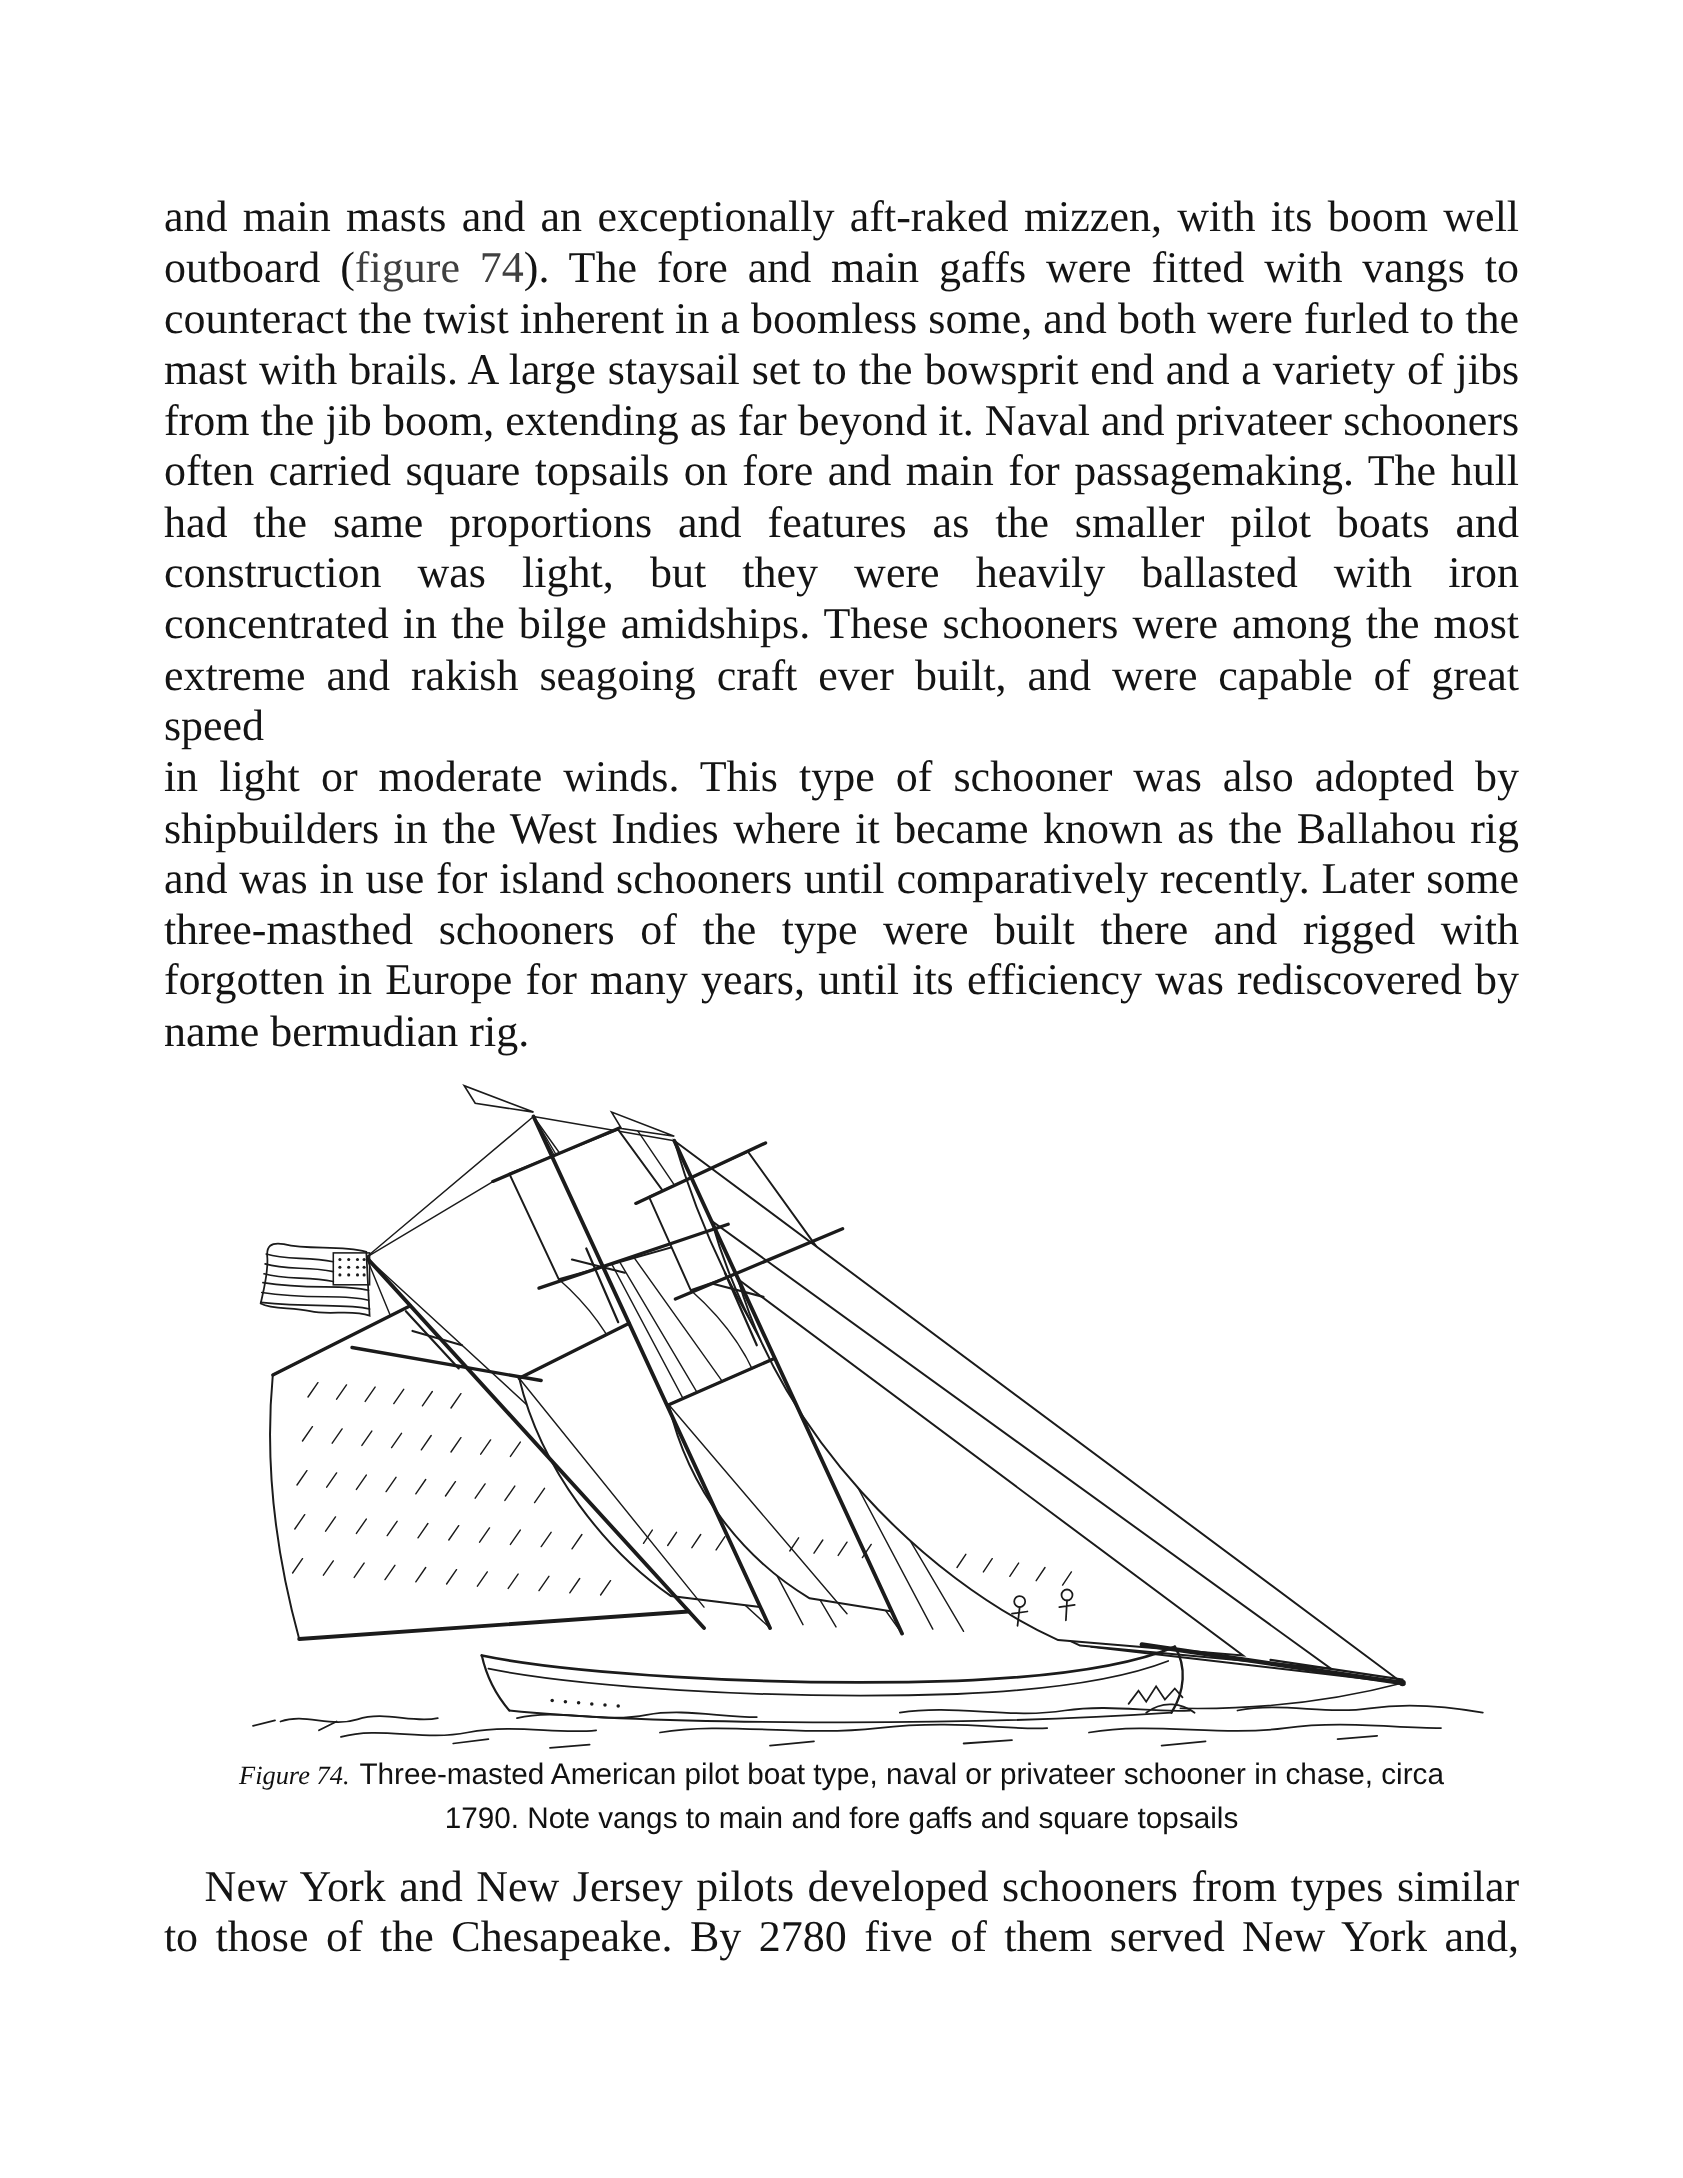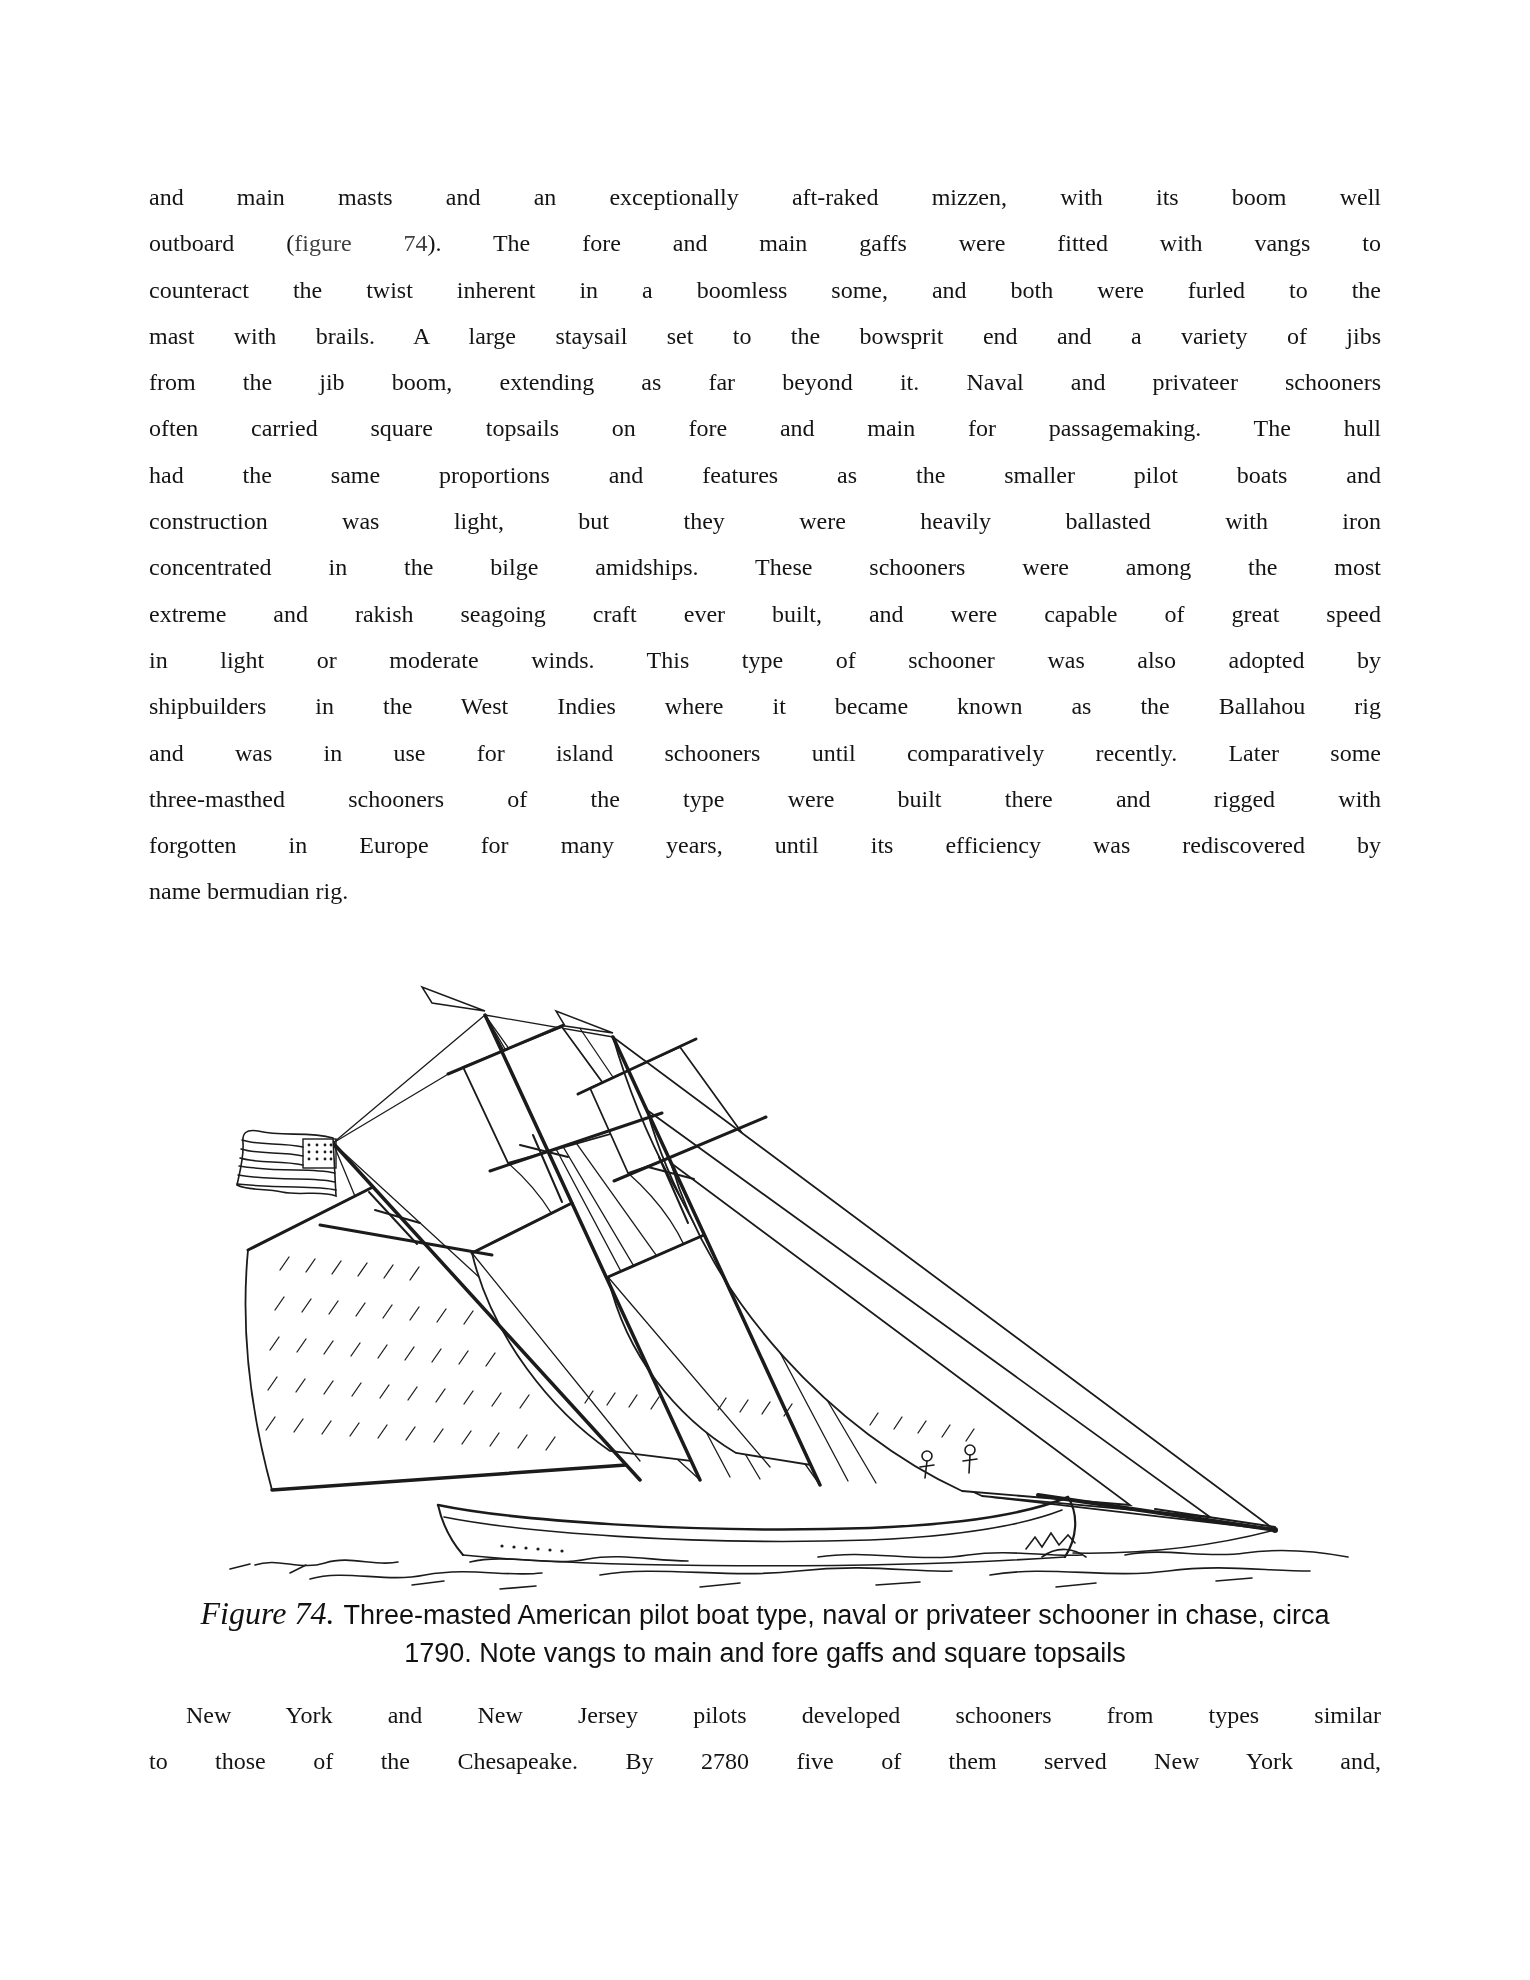--- a/index.html
+++ b/index.html
@@ -7,21 +7,21 @@
     position:relative;
     width:1530px;height:1980px;
     background:#ffffff;
     overflow:hidden;
     font-family:"Liberation Serif", serif;
     color:#141414;
   }
   .body-text{
     position:absolute;
     left:149px;width:1232px;
-    font-size:24px;
+    font-size:40px;
     line-height:46.3px;
   }
   .para-top{top:174px;}
   .para-bottom{top:1692px;}
   .tline{white-space:nowrap;}
   .tline.just{
     white-space:normal;
     text-align:justify;
     text-align-last:justify;
   }
@@ -36,21 +36,21 @@
     left:149px;top:1594px;width:1232px;
     text-align:center;
     font-family:"Liberation Sans", sans-serif;
     font-size:27px;
     line-height:38px;
     color:#111111;
   }
   .cap-label{
     font-family:"Liberation Serif", serif;
     font-style:italic;
-    font-size:32px;
+    font-size:24px;
     margin-right:9px;
   }
 </style>
 </head>
 <body>
 
 <div class="page">
 
   <div class="body-text para-top">
       <div class="tline just">and main masts and an exceptionally aft-raked mizzen, with its boom well</div>

